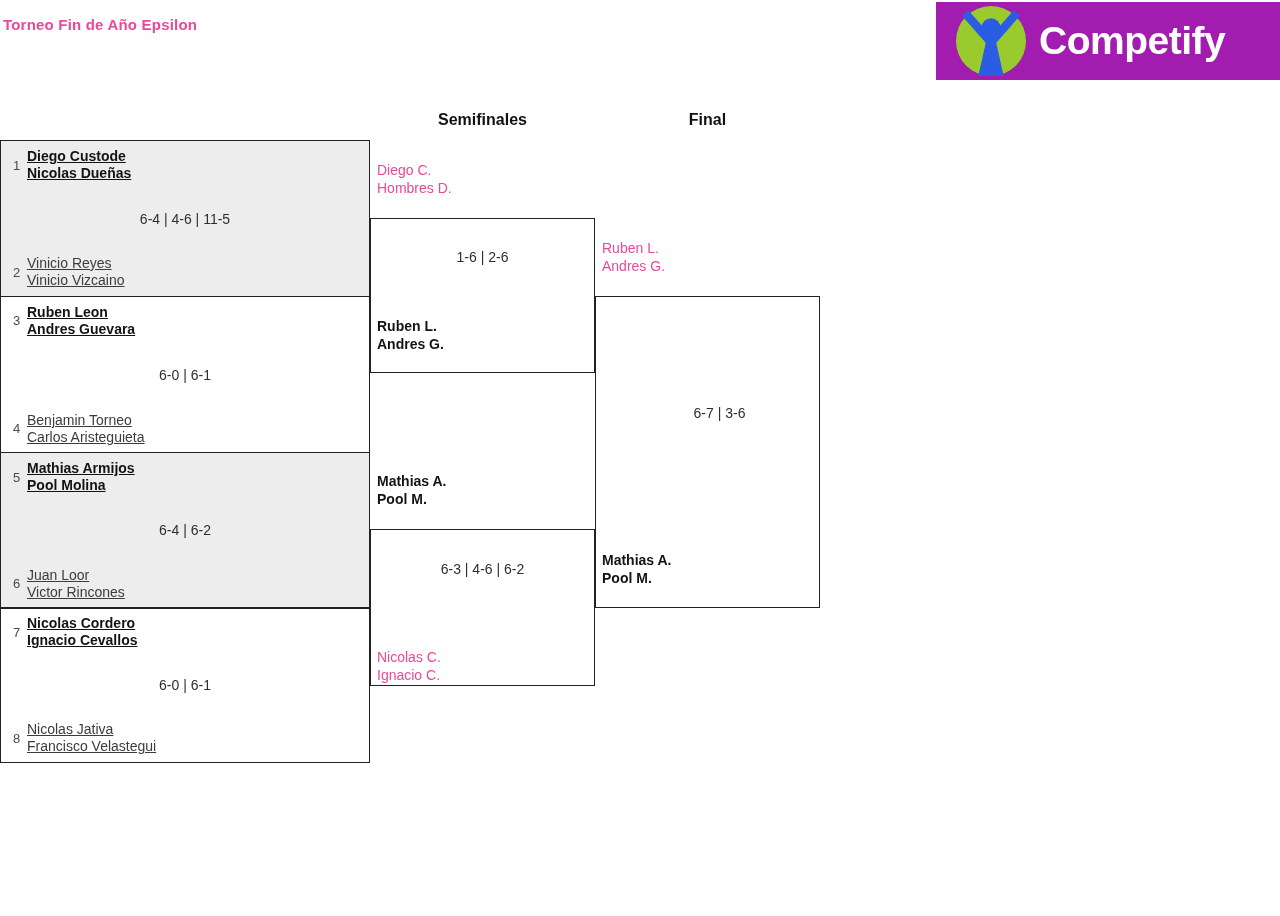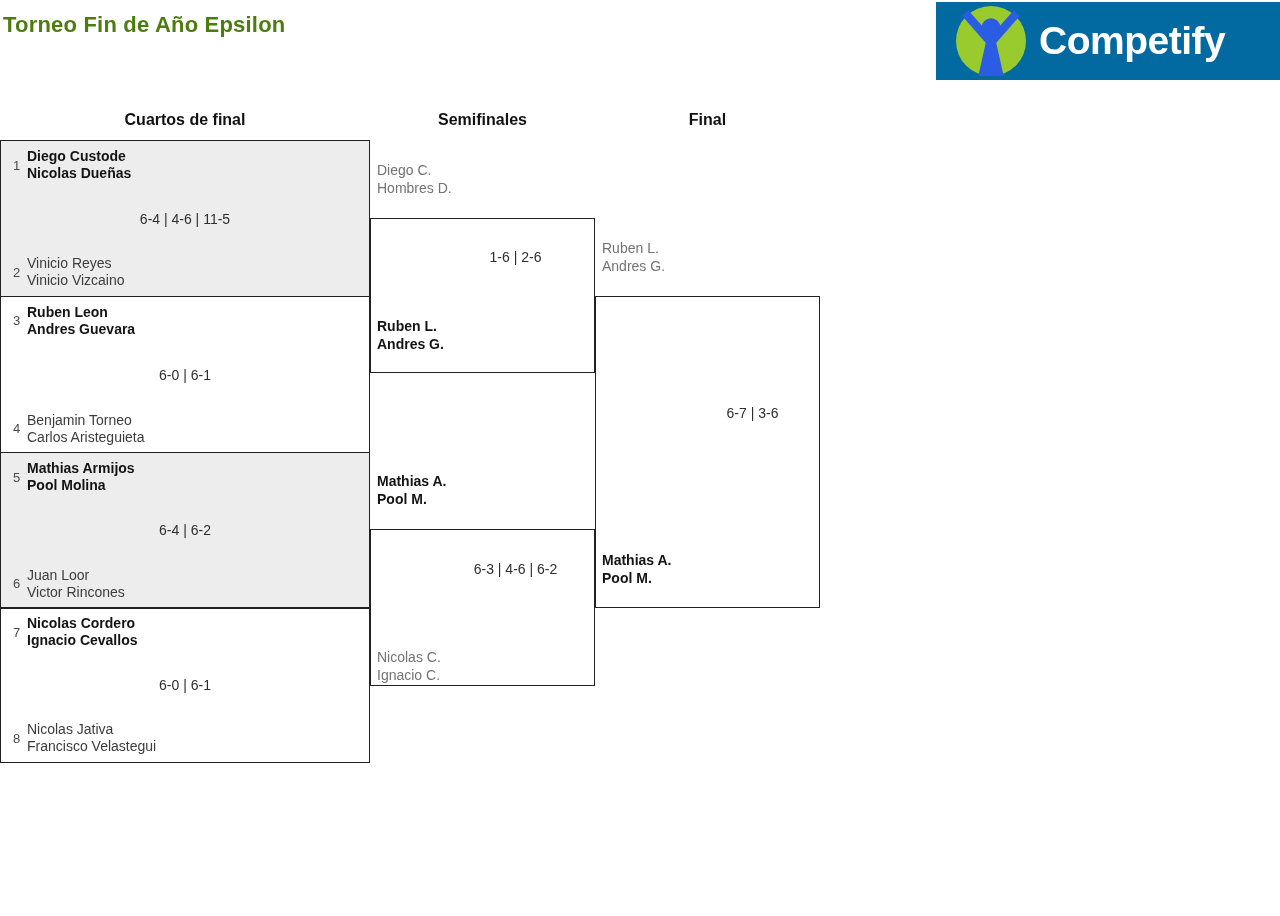--- a/index.html
+++ b/index.html
@@ -1,23 +1,23 @@
 <!DOCTYPE html>
 <html><head>
 <meta charset="utf-8">
 <style>
   html,body { margin:0; padding:0; background:#ffffff; }
   body { width:1280px; height:916px; font-family:"Liberation Sans", sans-serif; }
   .page { position:relative; width:1280px; height:916px; overflow:hidden; background:#ffffff; }
 
   
-  .title { position:absolute; left:3px; top:8px; font-size:22px; font-weight:700; color:#4d7c0f; line-height:33px; letter-spacing:0.2px; }
+  .title { position:absolute; left:3px; top:8px; font-size:15px; font-weight:700; color:#ec4899; line-height:33px; letter-spacing:0.2px; }
 
   
-  .logo { position:absolute; left:936px; top:2px; width:344px; height:78px; background:#0369a1; display:flex; align-items:center; }
+  .logo { position:absolute; left:936px; top:2px; width:344px; height:78px; background:#a21caf; display:flex; align-items:center; }
   .logo-icon { width:70px; height:70px; margin-left:20px; flex-shrink:0; }
   .logo-text { color:#ffffff; font-size:39px; font-weight:700; margin-left:13px; letter-spacing:-0.5px; }
 
   
   .round-header { position:absolute; top:110px; font-size:16px; font-weight:700; color:#111111; text-align:center; line-height:20px; }
   .rh-qf { left:0; width:370px; }
   .rh-sf { left:370px; width:225px; }
   .rh-f  { left:595px; width:225px; }
 
   
@@ -30,29 +30,29 @@
   .qf4 { top:607px;   height:156px; }
   .sf  { left:370px; width:225px; }
   .sf1 { top:218px; height:155px; }
   .sf2 { top:529px; height:157px; }
   .fbox { left:595px; top:295.5px; width:225px; height:312px; }
 
   
   .pair { display:flex; align-items:center; padding-left:5px; }
   .seed { width:21px; flex-shrink:0; text-align:center; font-size:13px; color:#4a4a4a; }
   .names { display:flex; flex-direction:column; }
-  .nline { font-size:14px; line-height:17px; color:#3c3c3c; }
+  .nline { font-size:14px; line-height:17px; color:#3c3c3c;text-decoration:underline; }
   .winner .nline { font-weight:700; color:#131313; }
   .score { position:absolute; left:0; top:50%; transform:translateY(-50%); width:100%; text-align:center; font-size:14px; color:#2e2e2e; }
 
   
-  .fteam { position:absolute; font-size:14px; line-height:18px; color:#737373; }
+  .fteam { position:absolute; font-size:14px; line-height:18px; color:#ec4899; }
   .fteam div { white-space:nowrap; }
   .fteam.winner { font-weight:700; color:#131313; }
-  .fscore { position:absolute; width:225px; text-align:center; font-size:14px; color:#2e2e2e;padding-left:33px; }
+  .fscore { position:absolute; width:225px; text-align:center; font-size:14px; color:#2e2e2e; }
 </style>
 </head>
 <body>
 
 <div class="page">
 
   <div class="title">
     <div>Torneo Fin de Año Epsilon</div>
   </div>
 
@@ -60,21 +60,20 @@
     <svg class="logo-icon" viewBox="0 0 100 100">
       <circle cx="50" cy="50" r="50" fill="#9ACB2E"></circle>
       <line x1="50" y1="52" x2="13" y2="10" stroke="#2A5CE4" stroke-width="12"></line>
       <line x1="50" y1="52" x2="87" y2="10" stroke="#2A5CE4" stroke-width="12"></line>
       <circle cx="50" cy="31" r="13.5" fill="#2A5CE4"></circle>
       <polygon points="44,46 56,46 69,104 31,104" fill="#2A5CE4"></polygon>
     </svg>
     <span class="logo-text">Competify</span>
   </div>
 
-  <div class="round-header rh-qf">Cuartos de final</div>
   <div class="round-header rh-sf">Semifinales</div>
   <div class="round-header rh-f">Final</div>
 
   <div class="box qf qf1 shade">
     <div class="pair winner">
       <span class="seed">1</span>
       <span class="names">
         <span class="nline">Diego Custode</span>
         <span class="nline">Nicolas Dueñas</span>
       </span>

